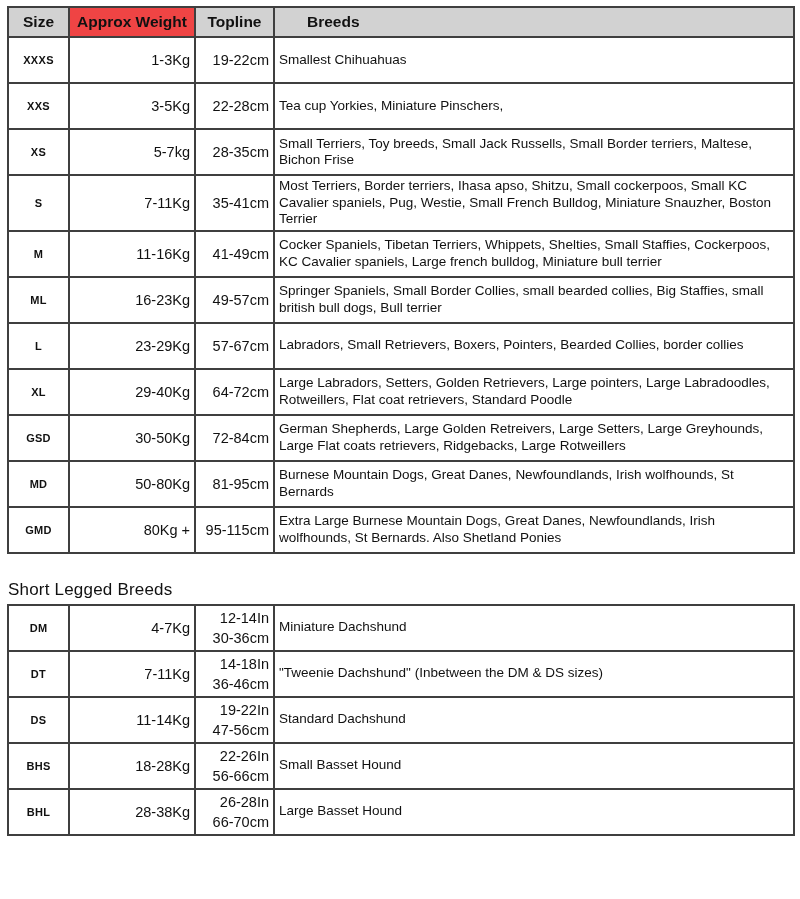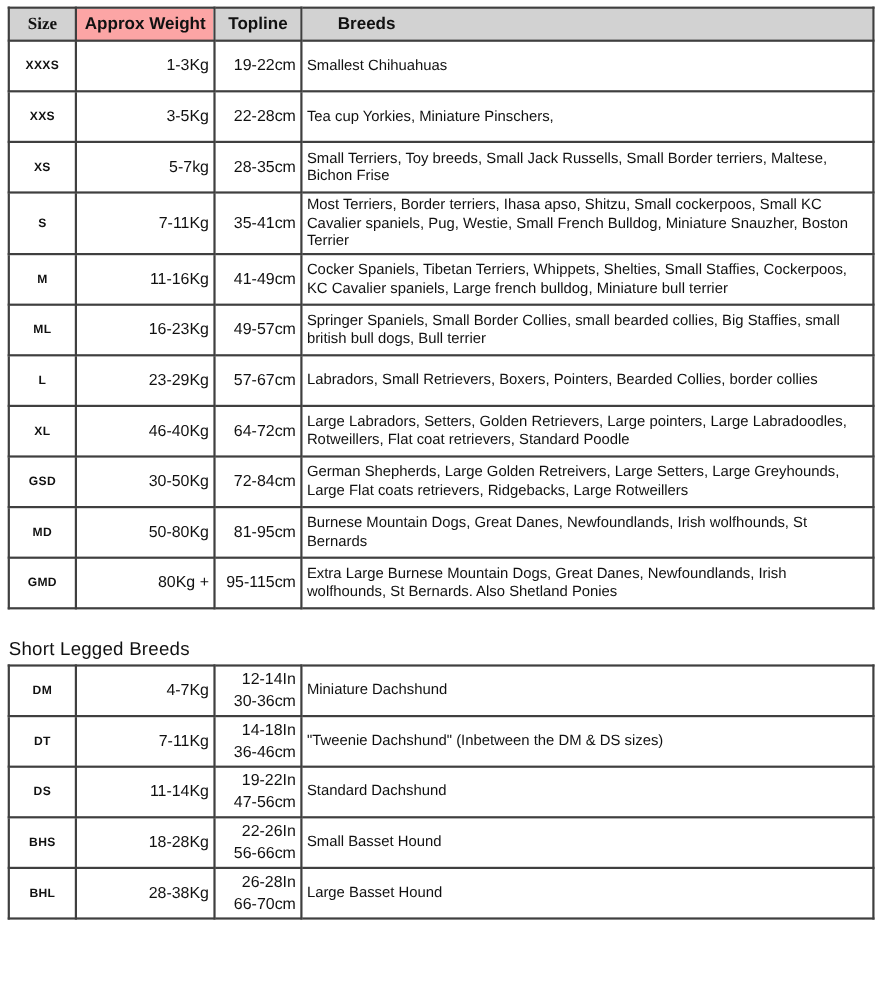--- a/index.html
+++ b/index.html
@@ -81,22 +81,22 @@
 
   <table class="size-table">
     <colgroup>
       <col class="c-size">
         <col class="c-weight">
         <col class="c-topline">
         <col class="c-breeds">
     </colgroup>
     <thead>
       <tr>
-        <th style="background: rgb(210, 210, 210); font-family: Liberation Serif, serif;">Size</th>
-        <th style="background: #fca5a5;">Approx Weight</th>
+        <th style="background: rgb(210, 210, 210);">Size</th>
+        <th style="background: #ef4444;">Approx Weight</th>
         <th style="background: rgb(210, 210, 210);">Topline</th>
         <th class="th-breeds" style="background: rgb(210, 210, 210);">Breeds</th>
       </tr>
     </thead>
     <tbody id="main-tbody">
         <tr>
           <td class="td-size">XXXS</td>
           <td class="td-weight">1-3Kg</td>
           <td class="td-topline">19-22cm</td>
           <td class="td-breeds">Smallest  Chihuahuas</td>
@@ -132,21 +132,21 @@
           <td class="td-breeds">Springer Spaniels, Small Border Collies, small bearded collies, Big Staffies, small british bull dogs, Bull terrier</td>
         </tr>
         <tr>
           <td class="td-size">L</td>
           <td class="td-weight">23-29Kg</td>
           <td class="td-topline">57-67cm</td>
           <td class="td-breeds">Labradors, Small Retrievers, Boxers, Pointers, Bearded Collies, border collies</td>
         </tr>
         <tr>
           <td class="td-size">XL</td>
-          <td class="td-weight">46-40Kg</td>
+          <td class="td-weight">29-40Kg</td>
           <td class="td-topline">64-72cm</td>
           <td class="td-breeds">Large Labradors, Setters, Golden Retrievers, Large pointers, Large Labradoodles, Rotweillers, Flat coat retrievers, Standard Poodle</td>
         </tr>
         <tr>
           <td class="td-size">GSD</td>
           <td class="td-weight">30-50Kg</td>
           <td class="td-topline">72-84cm</td>
           <td class="td-breeds">German Shepherds, Large Golden Retreivers, Large Setters, Large Greyhounds, Large Flat coats retrievers, Ridgebacks, Large Rotweillers</td>
         </tr>
         <tr>

